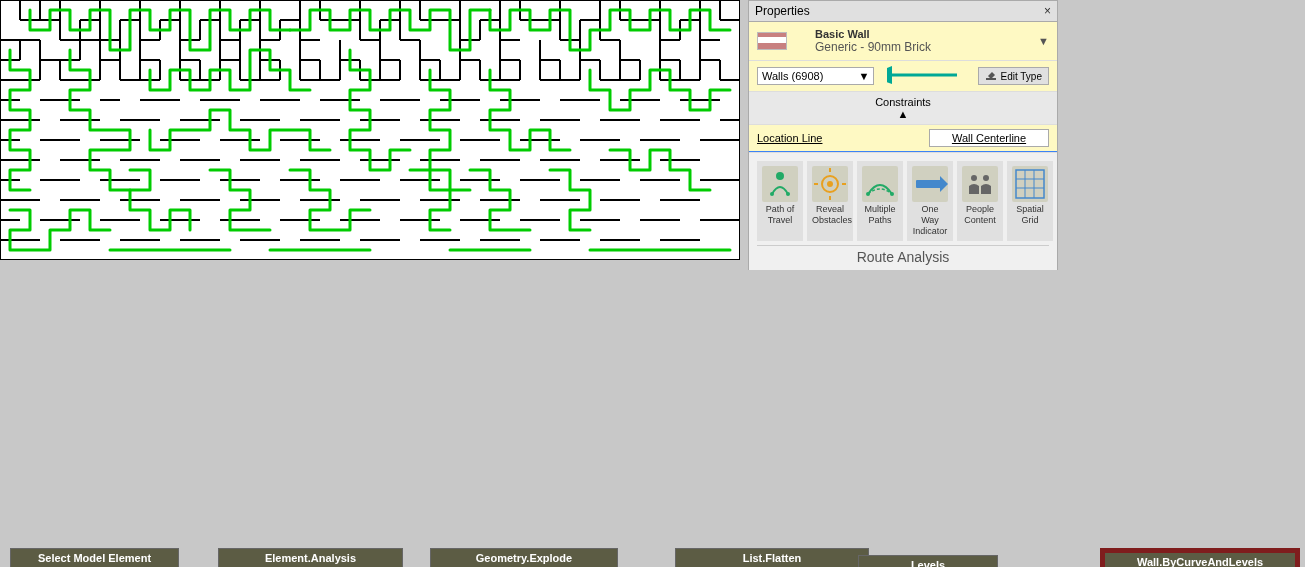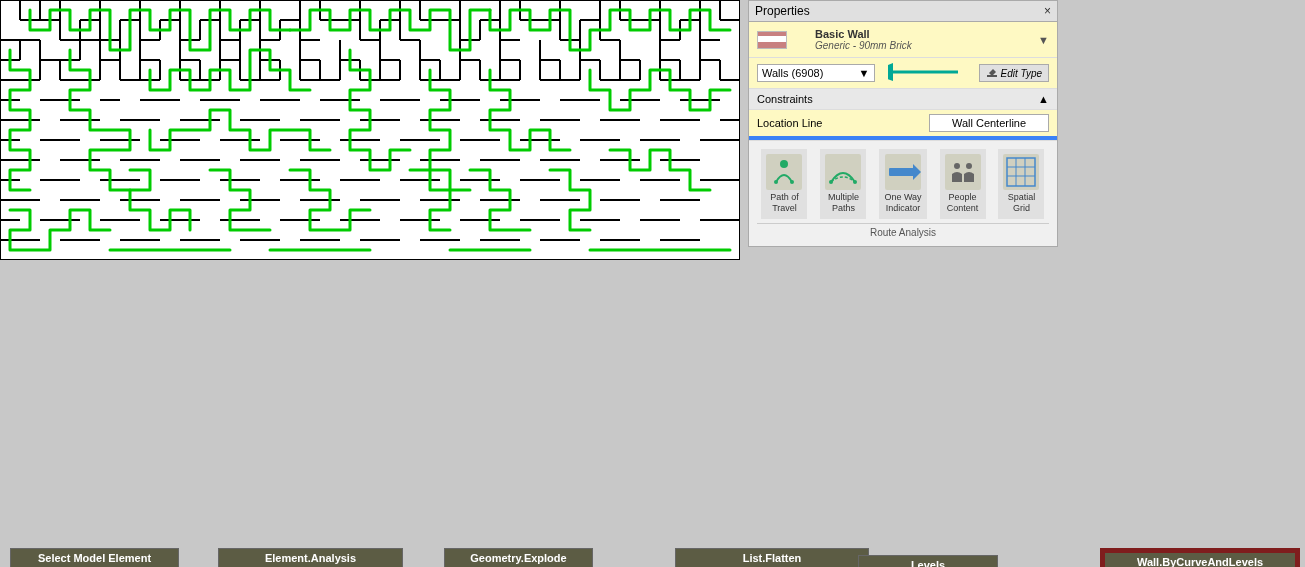--- a/index.html
+++ b/index.html
@@ -72,23 +72,22 @@
       flex: 1;
     }
 
     #wall-type-name {
       font-weight: bold;
       font-size: 11px;
       color: #333;
     }
 
     #wall-type-sub {
-      font-size: 10px;
+      font-size: 12px;
       color: #555;
-      font-style: italic;
     }
 
     #dropdown-arrow {
       color: #555;
       margin-left: 4px;
     }
 
     #walls-row {
       padding: 4px 8px;
       display: flex;
@@ -112,38 +111,39 @@
     #edit-type-btn {
       background: #e0e0e0;
       border: 1px solid #aaa;
       padding: 2px 6px;
       font-size: 10px;
       cursor: pointer;
       display: flex;
       align-items: center;
       gap: 3px;
       white-space: nowrap;
-      font-style: italic;
     }
 
     #constraints-row {
       padding: 4px 8px;
       display: flex;
       align-items: center;
       justify-content: space-between;
       border-bottom: 1px solid #ddd;
       background: #e8e8e8;
+      flex-direction: column;
     }
 
     #location-line-row {
       padding: 4px 8px;
       display: flex;
       align-items: center;
       justify-content: space-between;
-      border-bottom: 4px solid #3b82f6;
+      border-bottom: 1px solid #3b82f6;
+      text-decoration: underline;
     }
 
     #location-line-value {
       background: white;
       border: 1px solid #aaa;
       padding: 2px 6px;
       font-size: 11px;
       min-width: 120px;
       text-align: center;
     }
@@ -158,21 +158,20 @@
     #route-icons-row {
       display: flex;
       gap: 4px;
       justify-content: space-around;
       margin-bottom: 4px;
     }
 
     .route-icon-item {
       display: flex;
       flex-direction: column;
-      align-items: center;
       gap: 2px;
       cursor: pointer;
       padding: 4px;
       border: 1px solid transparent;
       background: #e0e0e0;
       min-width: 46px;
     }
 
     .route-icon-svg {
       width: 36px;
@@ -181,21 +180,21 @@
 
     .route-icon-label {
       font-size: 9px;
       text-align: center;
       color: #333;
       line-height: 1.2;
     }
 
     #route-analysis-label {
       text-align: center;
-      font-size: 10px;
+      font-size: 14px;
       color: #555;
       border-top: 1px solid #ccc;
       padding-top: 3px;
     }
 
     
     #node-area {
       position: absolute;
       left: 0;
       top: 270px;
@@ -605,20 +604,32 @@
         <svg class="route-icon-svg" viewBox="0 0 36 36">
           <rect width="36" height="36" fill="#d0d0c0" rx="2"></rect>
           <circle cx="18" cy="10" r="4" fill="#2a6"></circle>
           <path d="M10 28 Q18 14 26 28" stroke="#2a6" stroke-width="2" fill="none"></path>
           <circle cx="10" cy="28" r="2" fill="#2a6"></circle>
           <circle cx="26" cy="28" r="2" fill="#2a6"></circle>
         </svg>
         <span class="route-icon-label">Path of<br>Travel</span>
       </div>
 
+      <div class="route-icon-item">
+        <svg class="route-icon-svg" viewBox="0 0 36 36">
+          <rect width="36" height="36" fill="#d0d0c0" rx="2"></rect>
+          <circle cx="18" cy="18" r="8" fill="none" stroke="#e8a020" stroke-width="2"></circle>
+          <circle cx="18" cy="18" r="3" fill="#e8a020"></circle>
+          <line x1="18" y1="6" x2="18" y2="2" stroke="#e8a020" stroke-width="2"></line>
+          <line x1="18" y1="34" x2="18" y2="30" stroke="#e8a020" stroke-width="2"></line>
+          <line x1="6" y1="18" x2="2" y2="18" stroke="#e8a020" stroke-width="2"></line>
+          <line x1="34" y1="18" x2="30" y2="18" stroke="#e8a020" stroke-width="2"></line>
+        </svg>
+        <span class="route-icon-label">Reveal<br>Obstacles</span>
+      </div>
 
       <div class="route-icon-item">
         <svg class="route-icon-svg" viewBox="0 0 36 36">
           <rect width="36" height="36" fill="#d0d0c0" rx="2"></rect>
           <path d="M6 28 Q18 10 30 28" stroke="#2a6" stroke-width="2" fill="none"></path>
           <path d="M6 28 Q18 18 30 28" stroke="#2a6" stroke-width="1.5" fill="none" stroke-dasharray="3,2"></path>
           <circle cx="6" cy="28" r="2" fill="#2a6"></circle>
           <circle cx="30" cy="28" r="2" fill="#2a6"></circle>
         </svg>
         <span class="route-icon-label">Multiple<br>Paths</span>
@@ -688,21 +699,21 @@
 
   </div>
 
   <div class="node-box" style="left:218px; top:278px; width:185px;">
     <div class="node-header">
       <span>Element.Analysis</span>
     </div>
 
   </div>
 
-  <div class="node-box" style="left:444px; top:278px; width:149px;">
+  <div class="node-box" style="left:430px; top:278px; width:188px;">
     <div class="node-header">
       <span>Geometry.Explode</span>
     </div>
 
   </div>
 
   <div class="node-box" style="left:675px; top:278px; width:194px;">
     <div class="node-header">
       <span>List.Flatten</span>
     </div>

